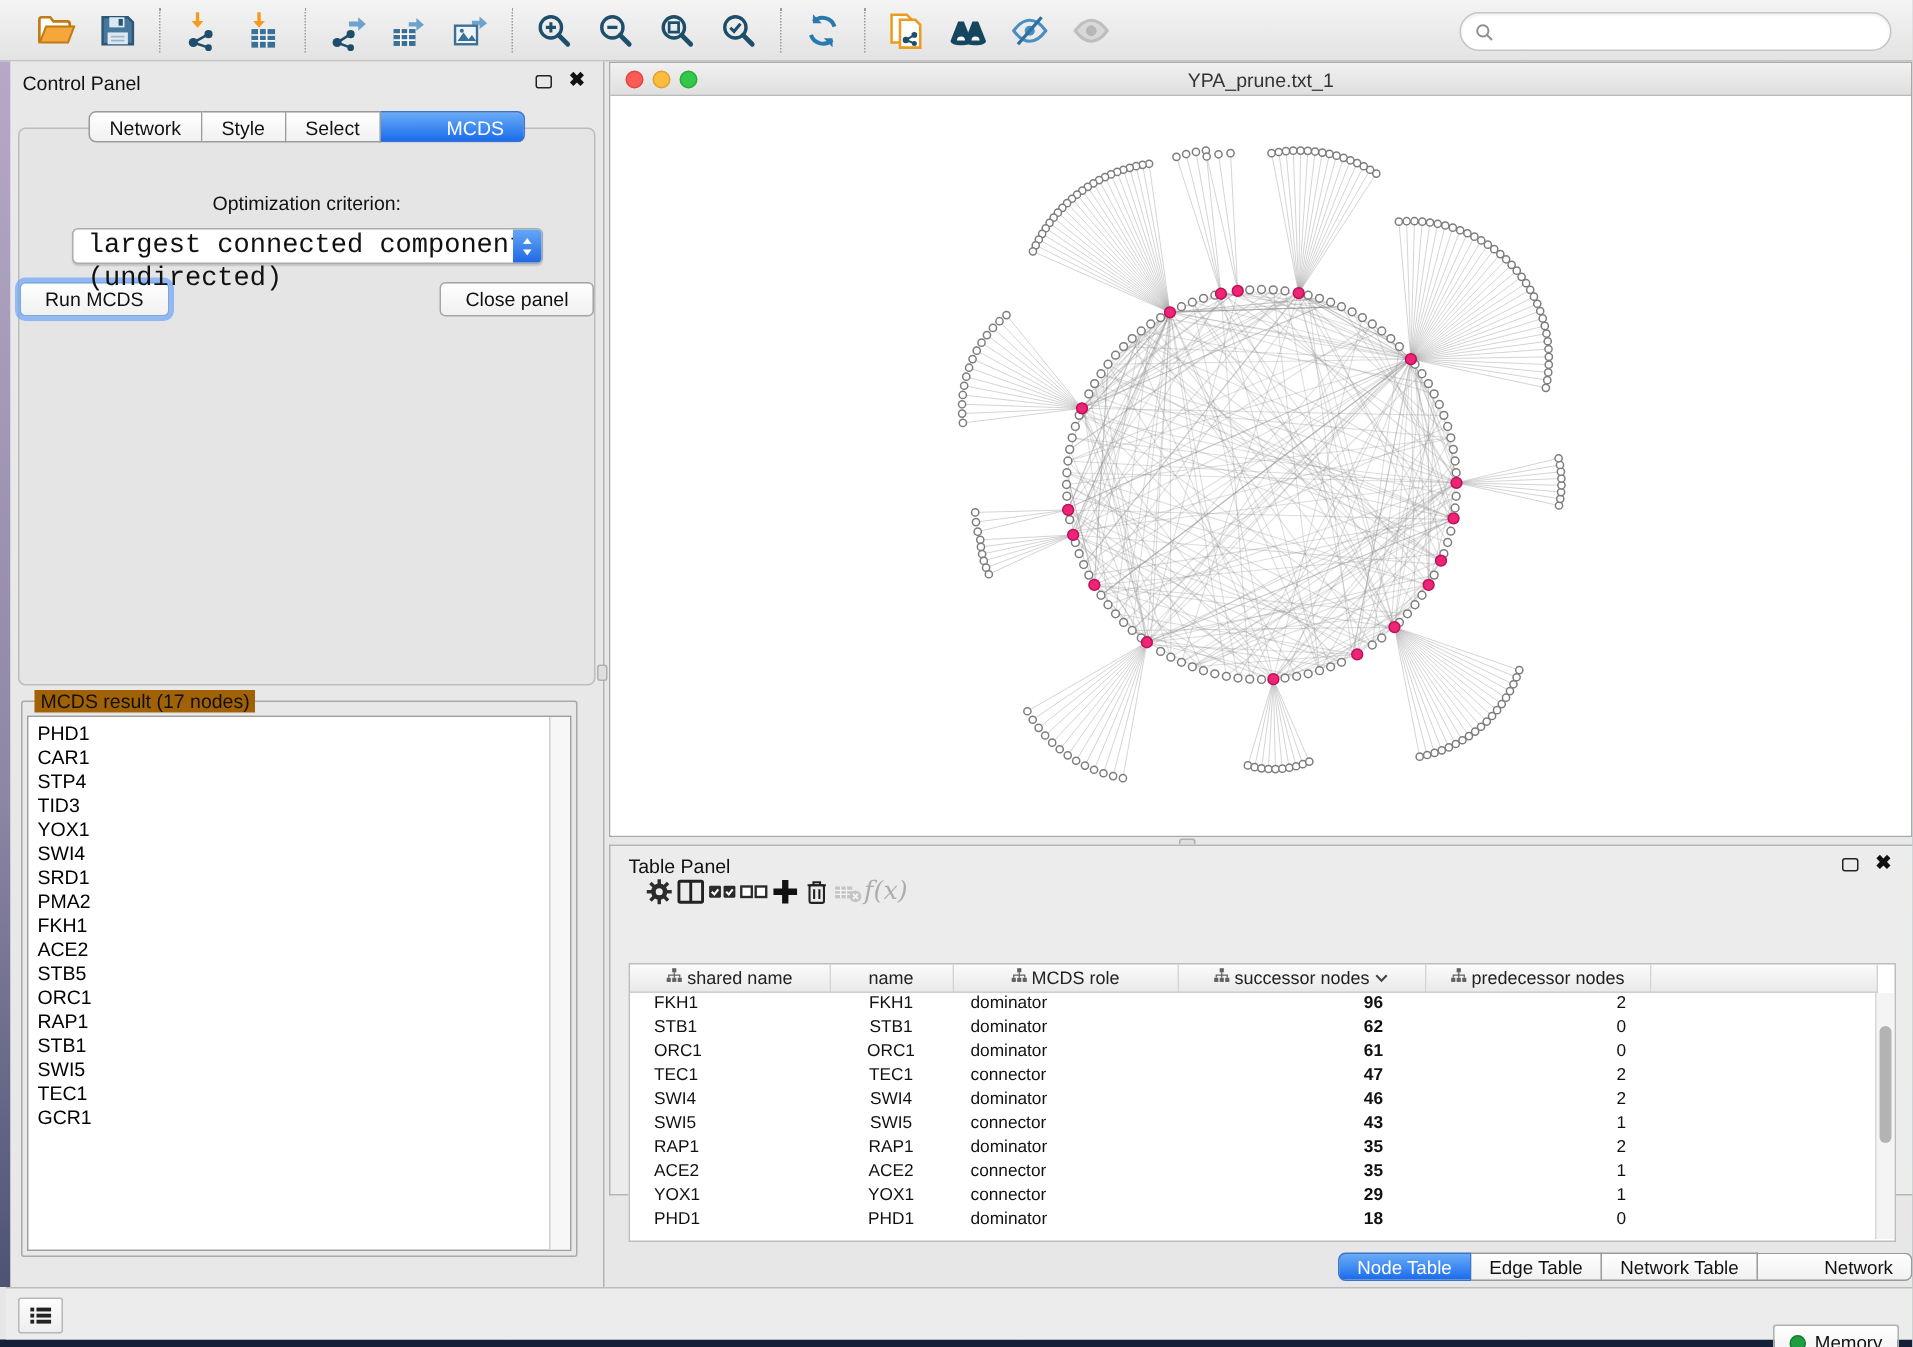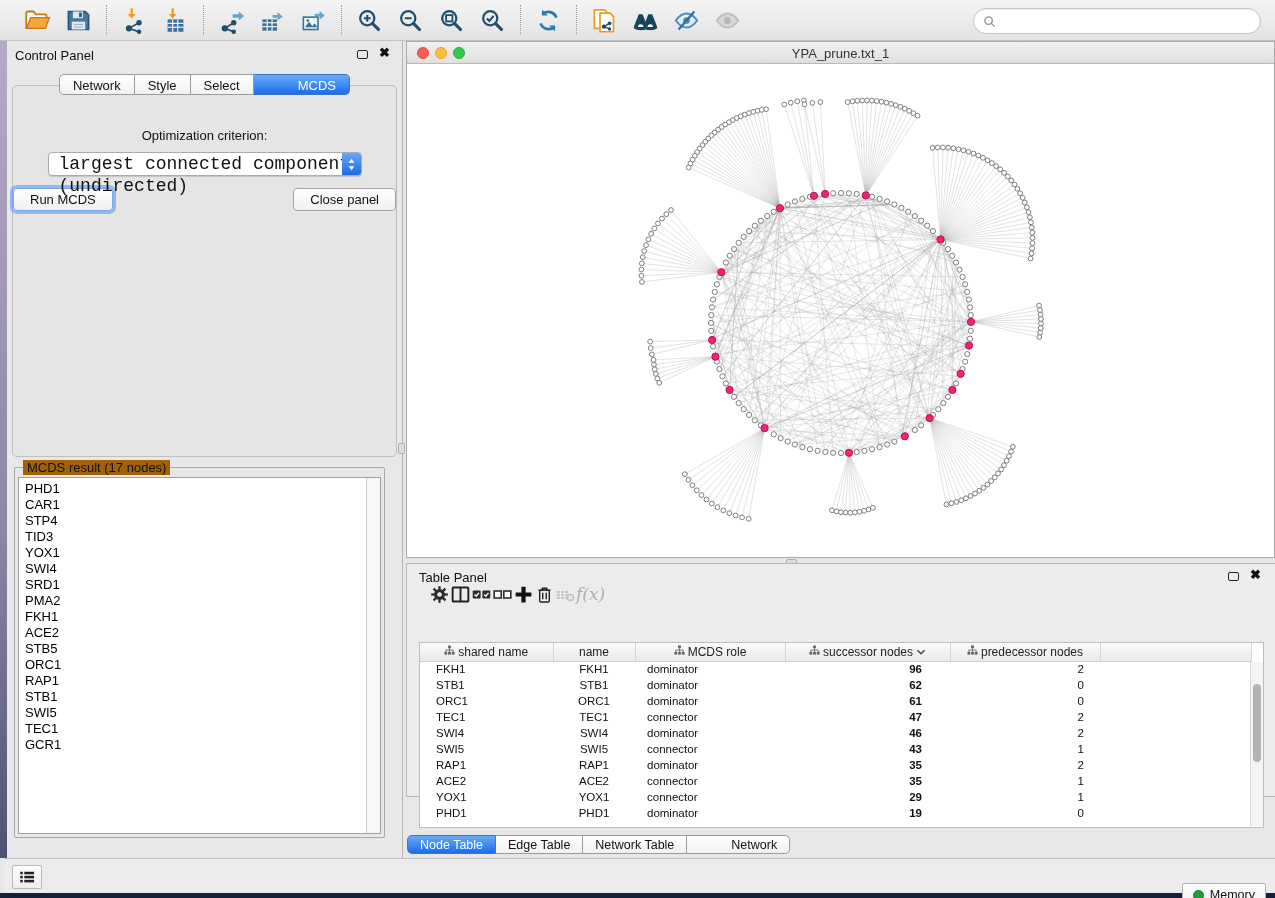--- a/index.html
+++ b/index.html
@@ -114,21 +114,21 @@
   table.node-table td { height:16px; font-size:11.5px; color:#111; white-space:nowrap; overflow:hidden; }
   td.al { text-align:left; padding-left:16px; }
   td.al2 { text-align:left; padding-left:12px; }
   td.ac { text-align:center; }
   td.ar1 { text-align:right; padding-right:28px;font-weight:bold; }
   td.ar2 { text-align:right; padding-right:16px; }
   .tbl-scroll { position:absolute; right:0; top:19px; bottom:1px; width:13px;
     background:#f4f4f4; border-left:1px solid #d8d8d8; }
   .tbl-thumb { position:absolute; left:2px; top:22px; width:8px; height:78px;
     background:#b3b3b3; border-radius:5px; }
-  .tp-tabs { position:absolute; top:271px; left:0; width:100%; display:flex; justify-content:flex-start; }
+  .tp-tabs { position:absolute; top:271px; left:0; width:100%; display:flex; justify-content:flex-end; }
   .tp-tabs .tab { height:19px; line-height:19px; font-size:12.5px; padding:0 12px; }
 
   
   .status-bar { position:absolute; left:4px; top:858px; width:1271px; height:35px;
     background:#ececec; border-top:1px solid #bdbdbd; }
   .list-btn { position:absolute; left:8px; top:6px; width:30px; height:24px;
     background:linear-gradient(#fdfdfd,#eeeeee); border:1px solid #b8b8b8; border-radius:2px;
     display:flex; align-items:center; justify-content:center; }
   .list-btn svg { width:18px; height:18px; }
   .memory-btn { position:absolute; right:9px; top:24px; height:24px; padding:0 10px;
@@ -1233,21 +1233,21 @@
                 <td class="ac">YOX1</td>
                 <td class="al2">connector</td>
                 <td class="ar1">29</td>
                 <td class="ar2">1</td>
                 <td></td>
               </tr>
               <tr>
                 <td class="al">PHD1</td>
                 <td class="ac">PHD1</td>
                 <td class="al2">dominator</td>
-                <td class="ar1">19</td>
+                <td class="ar1">18</td>
                 <td class="ar2">0</td>
                 <td></td>
               </tr>
             </tbody>
           </table>
         <div class="tbl-scroll">
           <div class="tbl-thumb"></div>
         </div>
       </div>
       <div class="tp-tabs">

